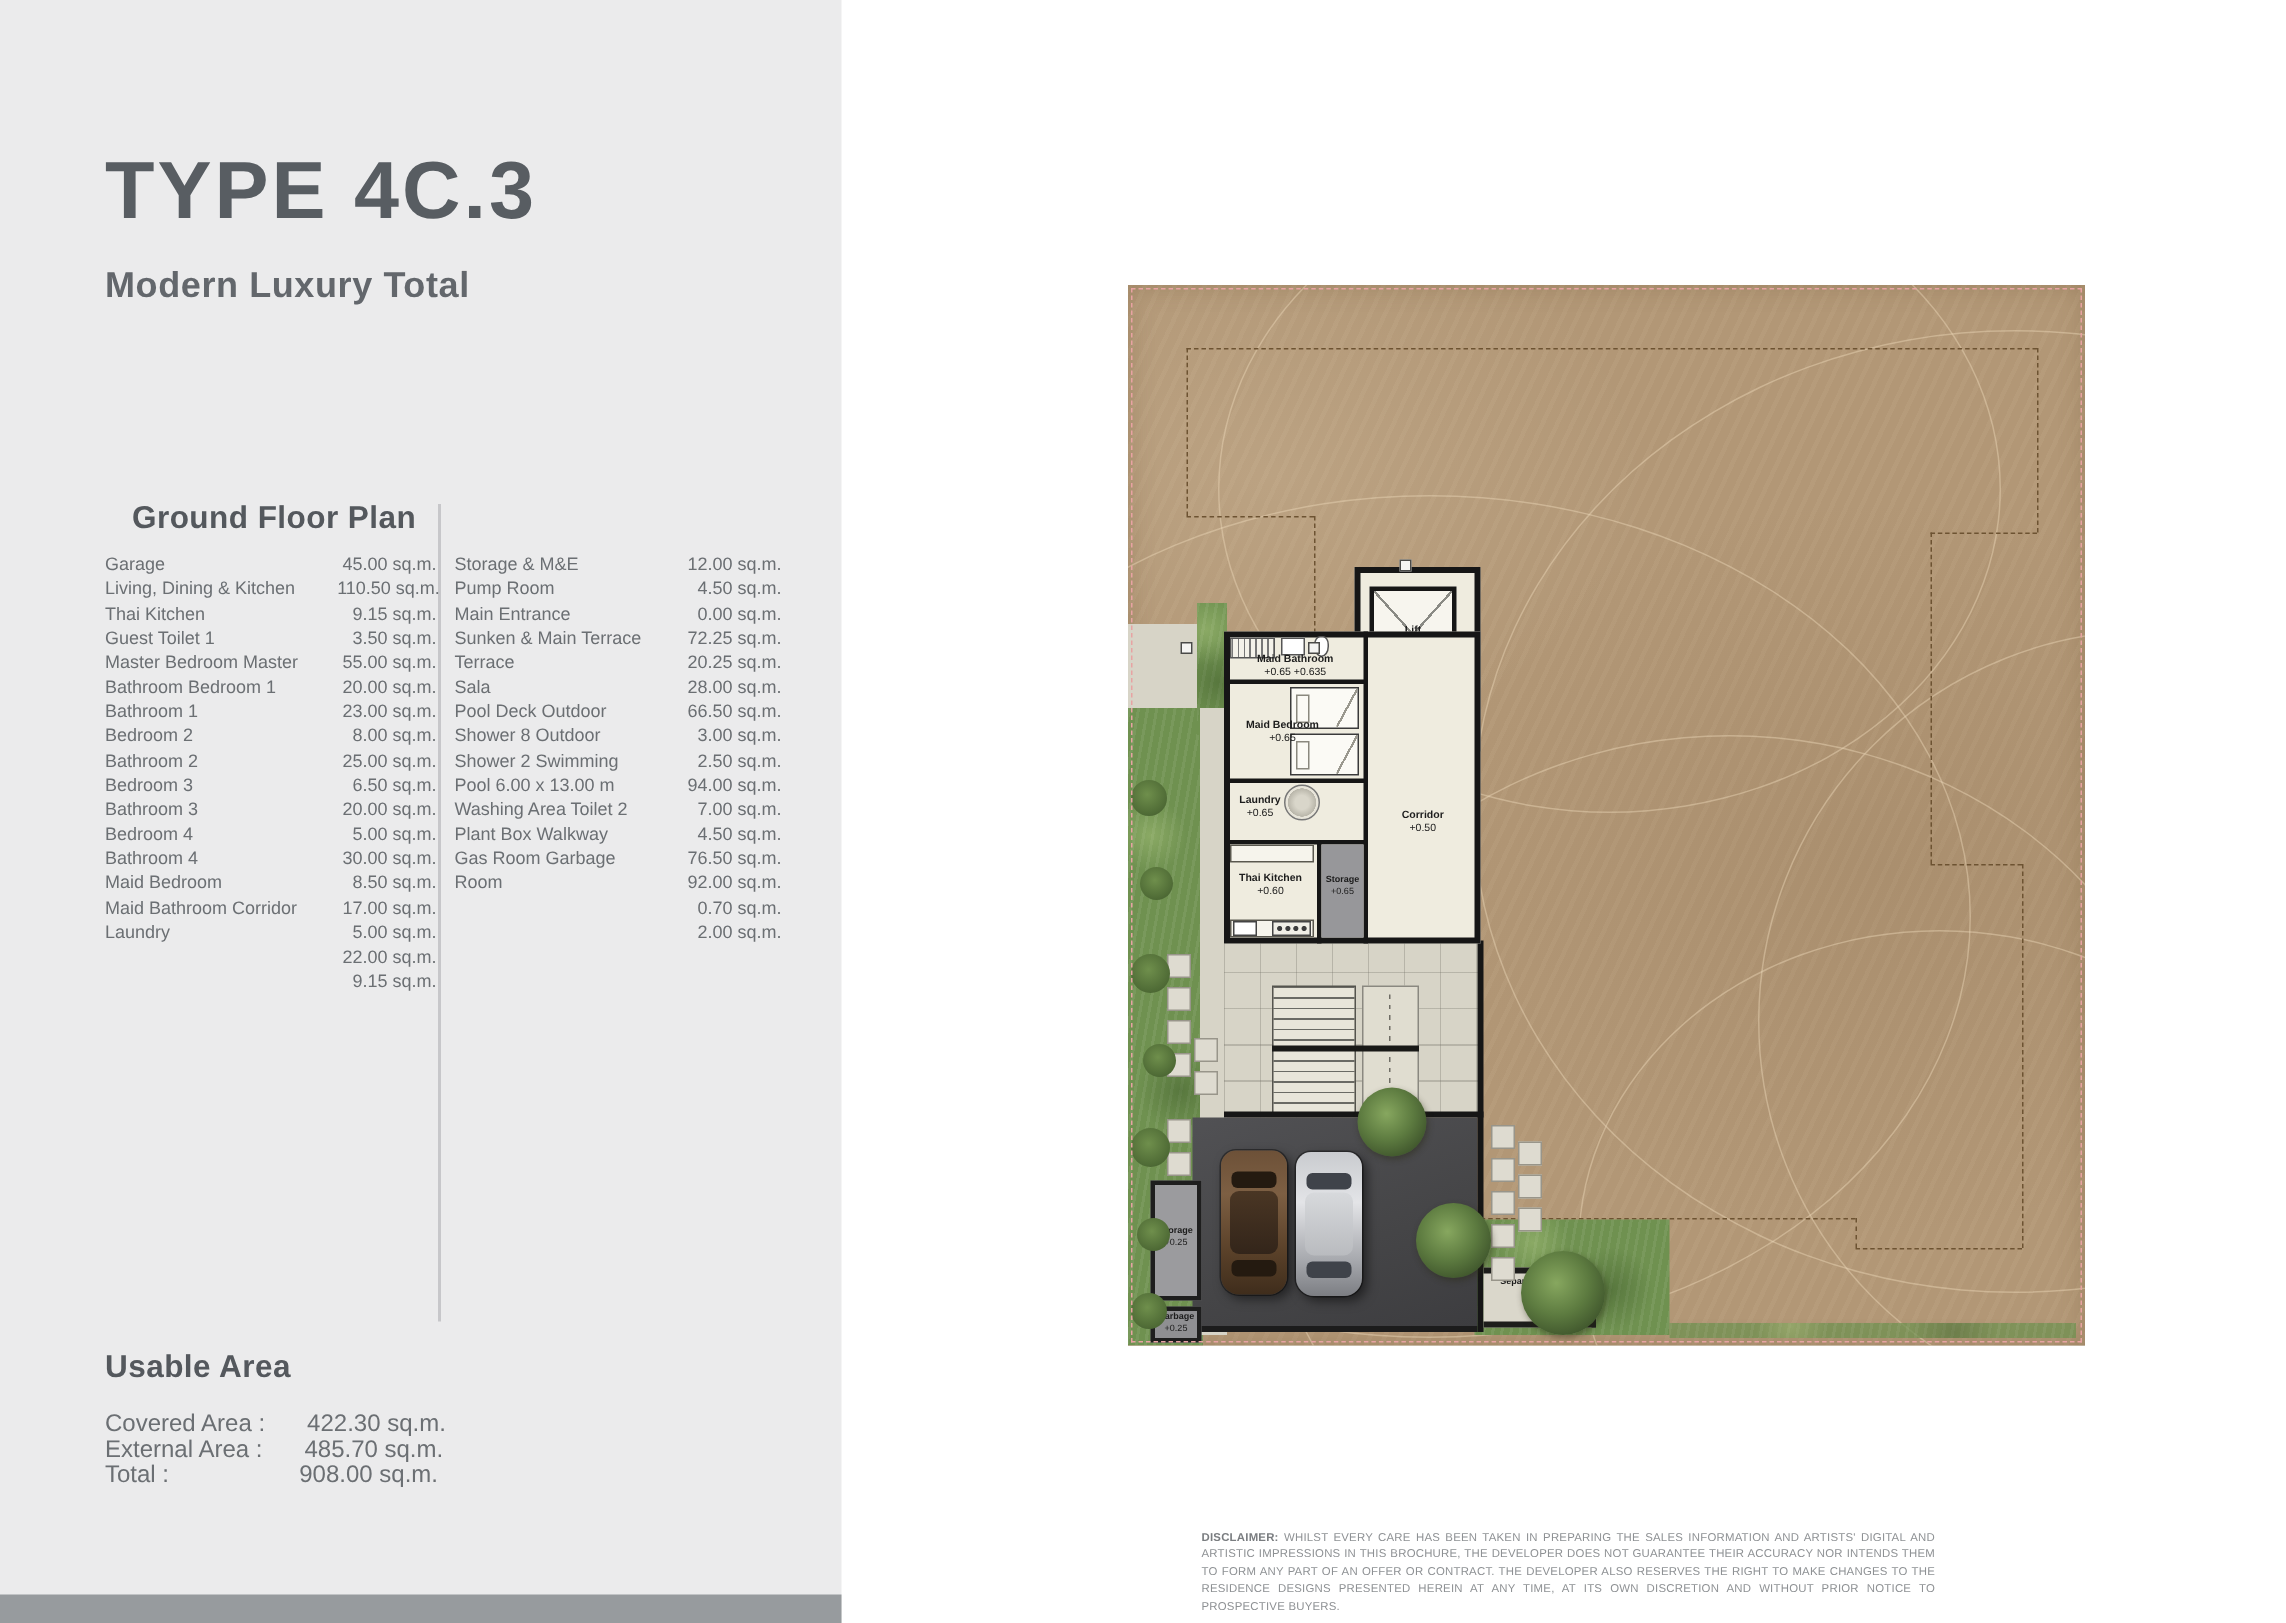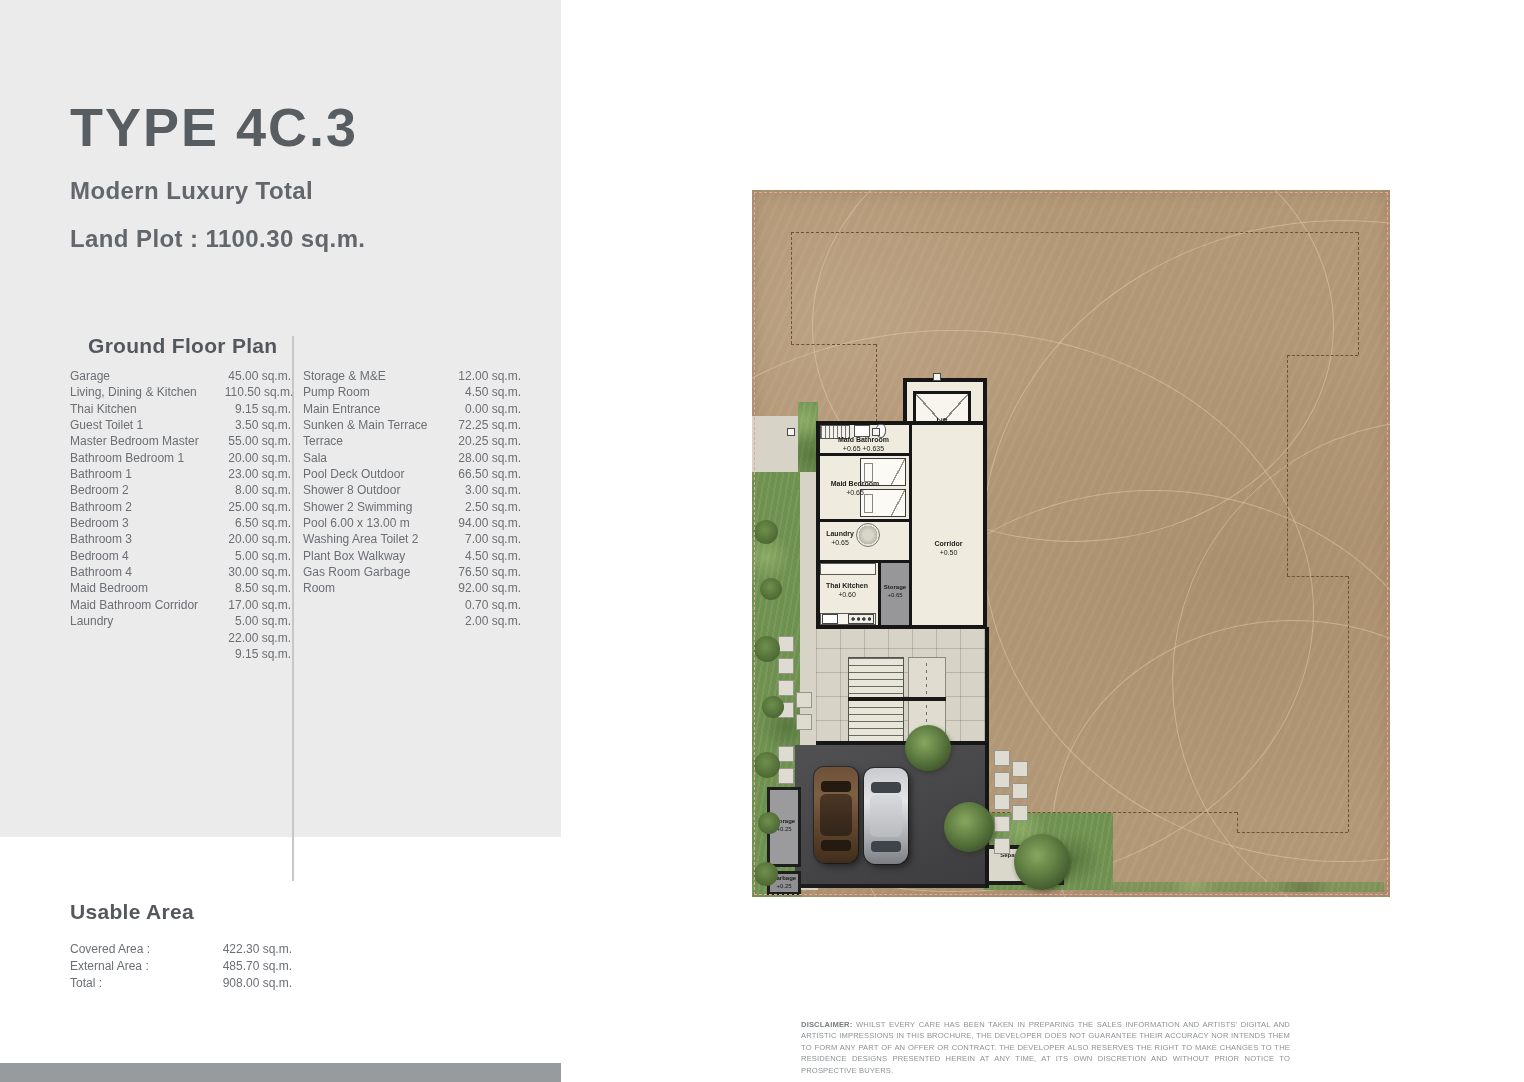--- a/index.html
+++ b/index.html
@@ -1,33 +1,33 @@
 <!DOCTYPE html>
 <html><head>
 <meta charset="utf-8">
 <style>
   html,body{margin:0;padding:0;background:#ffffff;}
   #page{position:relative;width:1524px;height:1082px;background:#ffffff;overflow:hidden;
         font-family:"Liberation Sans","DejaVu Sans",sans-serif;}
   
-  #left-panel{position:absolute;left:0;top:0;width:561px;height:837px;background:#ebebec;}
+  #left-panel{position:absolute;left:0;top:0;width:561px;height:1082px;background:#ebebec;}
   #bottom-bar{position:absolute;left:0;top:1063px;width:561px;height:19px;background:#979b9e;}
   .title{position:absolute;left:70px;top:96px;font-size:54px;font-weight:700;color:#585d62;letter-spacing:2px;}
   .subtitle{position:absolute;left:70px;top:177px;font-size:24px;font-weight:700;color:#63676c;letter-spacing:0.4px;}
   .landplot{position:absolute;left:70px;top:225px;font-size:24px;font-weight:700;color:#63676c;letter-spacing:0.4px;}
   .sec-head{position:absolute;font-size:21px;font-weight:700;color:#54585d;letter-spacing:0.3px;}
   #gfp-head{left:88px;top:334px;}
   #ua-head{left:70px;top:900px;}
   .col-divider{position:absolute;left:292px;top:336px;width:2px;height:545px;background:#c7c7ca;}
   .tbl{position:absolute;}
   #tbl-left{left:70px;top:368px;width:221px;}
   #tbl-right{left:303px;top:368px;width:218px;}
   #tbl-usable{left:70px;top:941px;width:222px;}
   .row{display:flex;justify-content:space-between;line-height:16.35px;font-size:12px;color:#6b6f73;}
-  #tbl-usable .row{line-height:17px;font-size:12px;}
+  #tbl-usable .row{line-height:17px;font-size:16px;}
   .row .lbl{white-space:nowrap;}
   .row .val{white-space:nowrap;text-align:right;margin-left:28px;}
   
   .caption{position:absolute;left:802px;top:950px;width:494px;text-align:center;
            font-size:27px;font-weight:700;color:#686d73;letter-spacing:0.8px;}
   .disclaimer{position:absolute;left:801px;top:1019px;width:489px;font-size:7.6px;line-height:1.5;
               color:#8e9194;text-align:justify;letter-spacing:0.15px;}
   .disclaimer b{color:#7a7d80;}
   
   #plan{position:absolute;left:752px;top:190px;width:638px;height:707px;overflow:hidden;
@@ -74,21 +74,20 @@
   .car .roof{position:absolute;left:6px;top:27px;width:32px;height:42px;border-radius:6px;}
 </style>
 </head>
 <body>
 
 <div id="page">
 
   <div id="left-panel">
     <div class="title">TYPE 4C.3</div>
     <div class="subtitle">Modern Luxury Total</div>
-    <div class="landplot">Land Plot : 1100.30 sq.m.</div>
 
     <div class="sec-head" id="gfp-head">Ground Floor Plan</div>
     <div class="col-divider"></div>
 
     <div class="tbl" id="tbl-left">
       <div class="row">
           <span class="lbl">Garage</span>
           <span class="val">45.00 sq.m.</span>
         </div>
       <div class="row">

